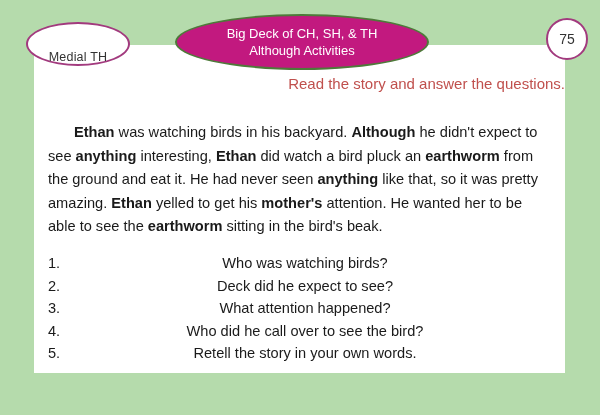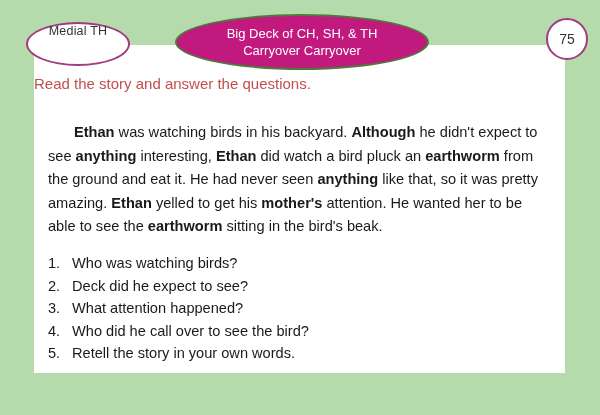--- a/index.html
+++ b/index.html
@@ -30,21 +30,21 @@
   .badge-medial {
     position: absolute;
     left: 26px;
     top: 22px;
     width: 100px;
     height: 40px;
     border: 2px solid #a23a7e;
     border-radius: 50%;
     background: #ffffff;
     display: flex;
-    align-items: flex-start;
+    align-items: flex-end;
     justify-content: center;
     z-index: 5;
   }
   .badge-medial span {
     font-size: 12.5px;
     color: #333333;
     letter-spacing: .2px;
     white-space: nowrap;
   }
 
@@ -91,21 +91,21 @@
     font-size: 14px;
     color: #333333;
   }
 
   
   .instruction {
     position: absolute;
     left: 0;
     top: 30px;
     width: 100%;
-    text-align: left;
+    text-align: right;
     color: #c0504d;
     font-size: 15px;
   }
 
   
   .story {
     position: absolute;
     left: 14px;
     top: 76px;
     width: 503px;
@@ -124,21 +124,21 @@
     top: 207px;
     width: 490px;
   }
   .qrow {
     display: flex;
     font-size: 14.6px;
     line-height: 22.5px;
     color: #1a1a1a;
   }
   .qnum { width: 24px; flex: 0 0 24px; }
-  .qtext { flex: 1 1 auto; }
+  .qtext { flex: 1 1 auto; text-align: center; }
 </style>
 </head>
 <body>
 
 <div class="card">
 
   <div class="instruction">Read the story and answer the questions.</div>
 
   <div class="story"><b>Ethan</b><span> was watching birds in his backyard. </span><b>Although</b><span> he didn't expect to see </span><b>anything</b><span> interesting, </span><b>Ethan</b><span> did watch a bird pluck an </span><b>earthworm</b><span> from the ground and eat it. He had never seen </span><b>anything</b><span> like that, so it was pretty amazing. </span><b>Ethan</b><span> yelled to get his </span><b>mother's</b><span> attention. He wanted her to be able to see the </span><b>earthworm</b><span> sitting in the bird's beak.</span></div>
 
@@ -166,18 +166,18 @@
     </div>
 
 </div>
 
 <div class="badge-medial">
   <span>Medial TH</span>
 </div>
 
 <div class="title-ellipse">
   <div class="tline">Big Deck of CH, SH, &amp; TH</div>
-  <div class="tline">Carryover Carryover</div>
+  <div class="tline">Although Activities</div>
 </div>
 
 <div class="page-circle">
   <span>75</span>
 </div>
 
 </body></html>

